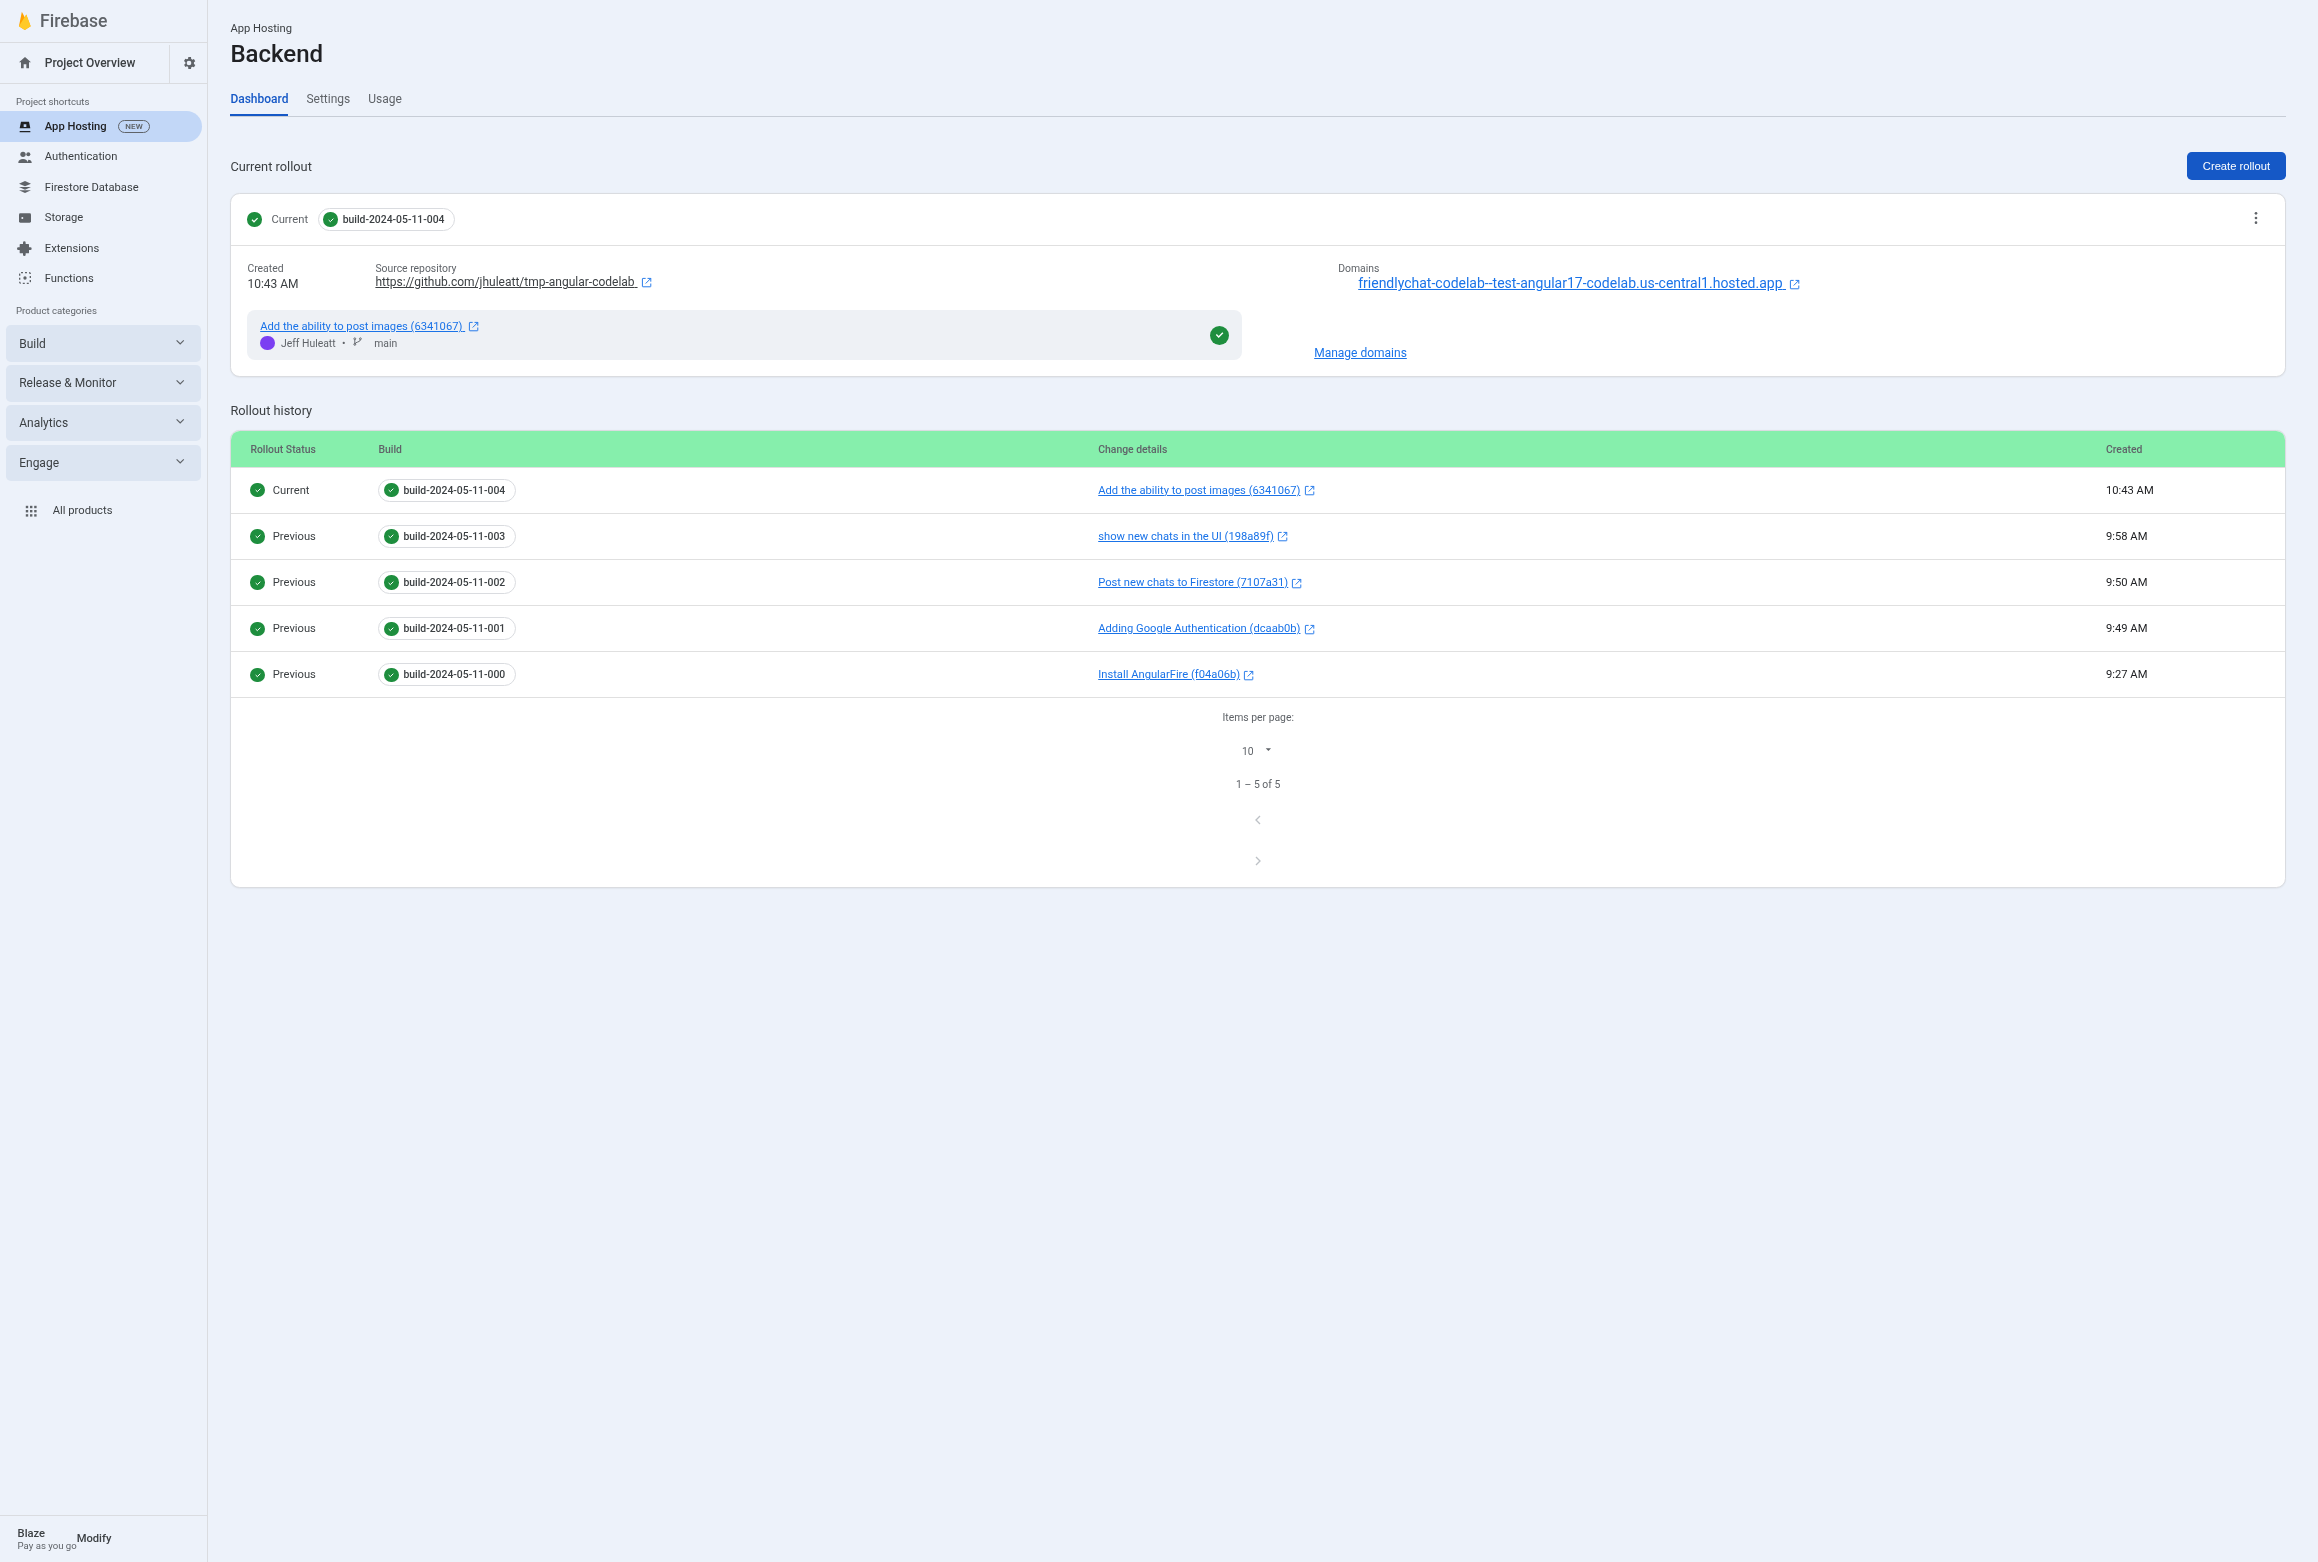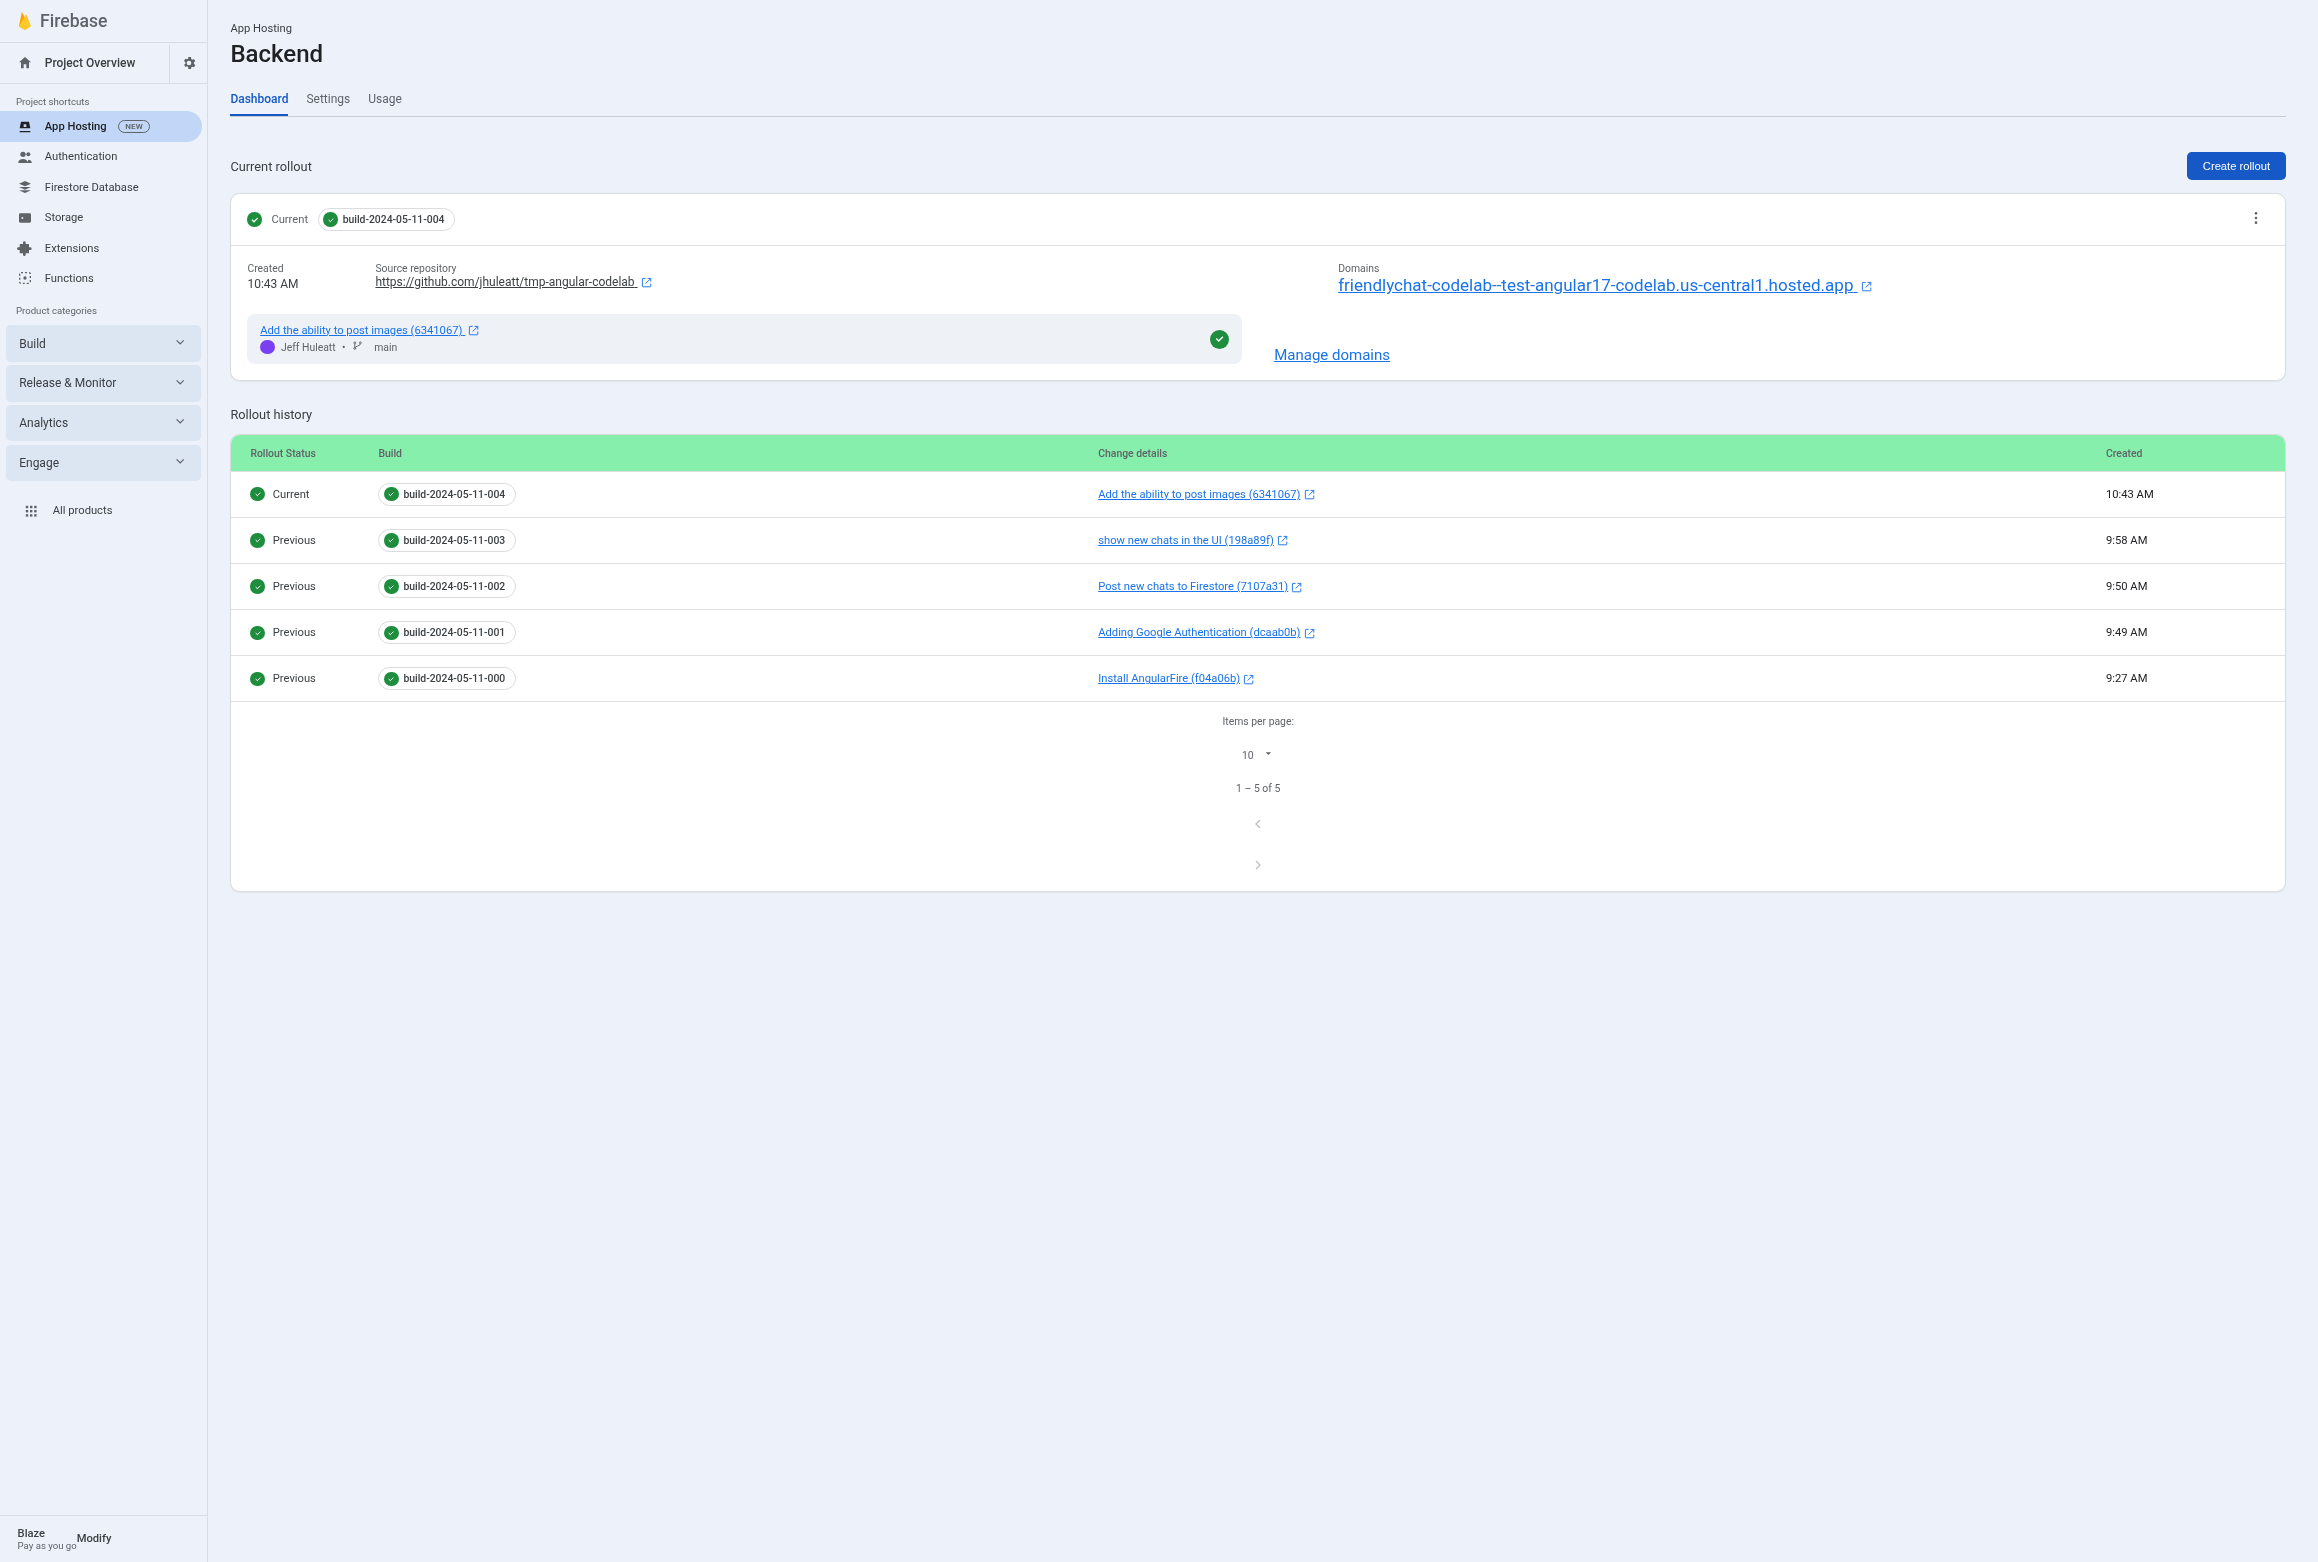--- a/index.html
+++ b/index.html
@@ -252,21 +252,21 @@
   }
 
   .card-body {
     padding: 16px;
     display: grid;
     grid-template-columns: 1fr 1fr;
     gap: 19px 32px;
   }
   .field-label { font-size: 10.4px; color: #5f6368; }
   .field-value { font-size: 12px; color: #3c4043; margin-top: 1.6px; }
-  .domain-link { font-size: 17px; }
+  .domain-link { font-size: 14px; margin-left: 20px; }
 
   .commit-box {
     grid-column: 1 / 2;
     background: #eef1f5;
     border-radius: 8px;
     padding: 9.6px 12.8px;
     display: flex;
     align-items: center;
     justify-content: space-between;
   }
@@ -287,21 +287,22 @@
   }
   .branch {
     display: inline-flex;
     align-items: center;
     gap: 11px;
     color: #5f6368;
   }
   .manage-domains {
     grid-column: 2 / 3;
     align-self: end;
-    font-size: 15px;
+    font-size: 12px;
+    margin-left: 40px;
   }
 
   
   .history-title {
     margin-top: 25.6px;
     font-size: 12.8px;
     font-weight: 400;
     color: #3c4043;
   }
   .table-card {

